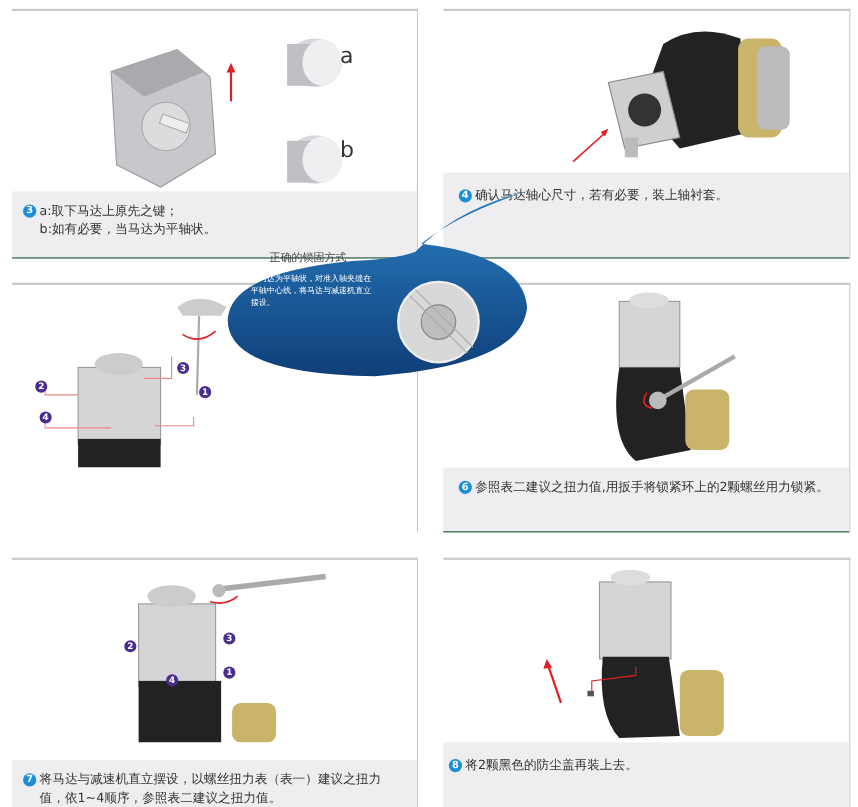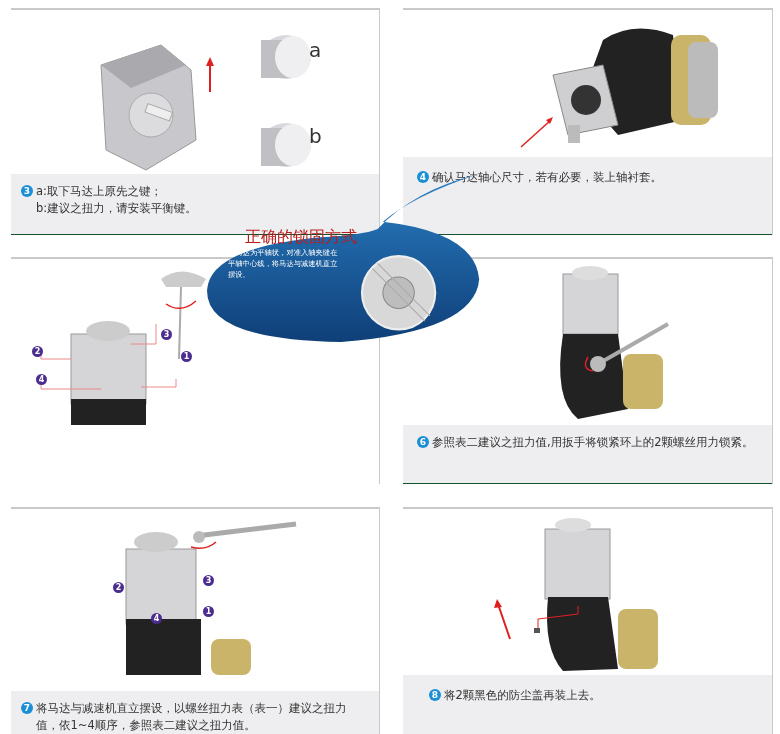--- a/index.html
+++ b/index.html
@@ -3,21 +3,21 @@
 <meta charset="utf-8">
 <style>
   html,body{margin:0;padding:0;background:#fff;}
   body{width:780px;height:734px;position:relative;overflow:hidden;font-family:"DejaVu Sans","Liberation Sans",sans-serif;}
   .panel{position:absolute;border-top:2px solid #c9c9c9;border-right:1px solid #c9c9c9;background:#fff;}
   .panel .img{position:absolute;left:0;right:0;top:0;}
   .caption{position:absolute;left:0;right:0;bottom:0;background:#eeeef0;border-bottom:1px solid #14532d;font-size:11.5px;line-height:17px;color:#333;padding:9px 10px 0 10px;box-sizing:border-box;}
   .num{display:inline-block;width:12px;height:12px;border-radius:50%;background:#1a8fd6;color:#fff;font-size:9px;line-height:12px;text-align:center;font-weight:bold;margin-right:3px;vertical-align:1px;}
   .indent{padding-left:15px;display:block;}
   .bubble{position:absolute;left:207px;top:203px;width:258px;height:106px;}
-  .bubble-title{position:absolute;left:245px;top:227px;color:#b91c1c;font-size:16px;}
+  .bubble-title{position:absolute;left:245px;top:227px;color:#404040;font-size:10px;}
   .bubble-text{position:absolute;left:228px;top:247px;width:110px;color:#fff;font-size:7.3px;line-height:11px;}
   .badge{position:absolute;width:11px;height:11px;border-radius:50%;background:#4b2d8f;color:#fff;font-size:8px;line-height:11px;text-align:center;font-weight:bold;}
   .label-ab{position:absolute;font-size:20px;color:#333;}
 </style>
 </head>
 <body>
 
 <div class="panel" style="left:11px;top:8px;width:368px;height:225px;">
   <div class="img" style="height:164px;">
     <svg width="368" height="164">
@@ -32,21 +32,21 @@
         <ellipse cx="282" cy="47" rx="18" ry="21" fill="#efeff2"></ellipse>
       <ellipse cx="275" cy="135" rx="25" ry="22" fill="#d8d8dc"></ellipse>
         <rect x="250" y="118" width="30" height="38" fill="#c0c0c4"></rect>
         <ellipse cx="282" cy="135" rx="18" ry="21" fill="#efeff2"></ellipse>
     </svg>
     <span class="label-ab" style="left:298px;top:28px;">a</span>
     <span class="label-ab" style="left:298px;top:114px;">b</span>
   </div>
   <div class="caption" style="height:61px;">
     <span class="num">3</span><span>a:取下马达上原先之键；</span>
-    <span class="indent">b:建议之扭力，请安装平衡键。</span>
+    <span class="indent">b:如有必要，当马达为平轴状。</span>
   </div>
 </div>
 
 <div class="panel" style="left:403px;top:8px;width:369px;height:225px;">
   <div class="img" style="height:164px;">
     <svg width="369" height="164">
       <path d="M200,30 Q230,10 270,25 L280,110 L215,125 L180,85 Z" fill="#222"></path>
       <rect x="268" y="25" width="40" height="90" rx="10" fill="#c9b46a"></rect>
       <rect x="285" y="32" width="30" height="76" rx="8" fill="#bbb"></rect>
       <polygon points="150,65 200,55 215,115 165,125" fill="#cfcfd2" stroke="#888"></polygon>
@@ -127,21 +127,21 @@
       <rect x="142" y="20" width="65" height="70" fill="#d5d5d8" stroke="#999"></rect>
       <ellipse cx="170" cy="16" rx="18" ry="7" fill="#ddd"></ellipse>
       <path d="M145,88 L205,88 L215,160 L160,162 Q140,140 145,88 Z" fill="#222"></path>
       <rect x="215" y="100" width="40" height="60" rx="8" fill="#c9b46a"></rect>
       <polyline points="135,120 135,110 175,105 175,97" stroke="#e02020" fill="none"></polyline>
       <rect x="131" y="119" width="6" height="5" fill="#555"></rect>
       <line x1="107" y1="130" x2="95" y2="95" stroke="#e02020" stroke-width="2"></line>
       <polygon points="91,99 94,90 99,98" fill="#e02020"></polygon>
     </svg>
   </div>
-  <div class="caption" style="height:60px;padding-top:12px;padding-left:26px;">
+  <div class="caption" style="height:60px;padding-top:12px;padding-left:5px;">
     <span class="num">8</span><span>将2颗黑色的防尘盖再装上去。</span>
   </div>
 </div>
 
 <svg class="bubble" viewBox="0 0 258 106" style="left:205px;top:145px;width:270px;height:170px;overflow:visible;">
   <defs>
     <linearGradient id="bg" x1="0" y1="0" x2="0" y2="1">
       <stop offset="0" stop-color="#2a7fc4"></stop>
         <stop offset="1" stop-color="#0f3f78"></stop>
     </linearGradient>

